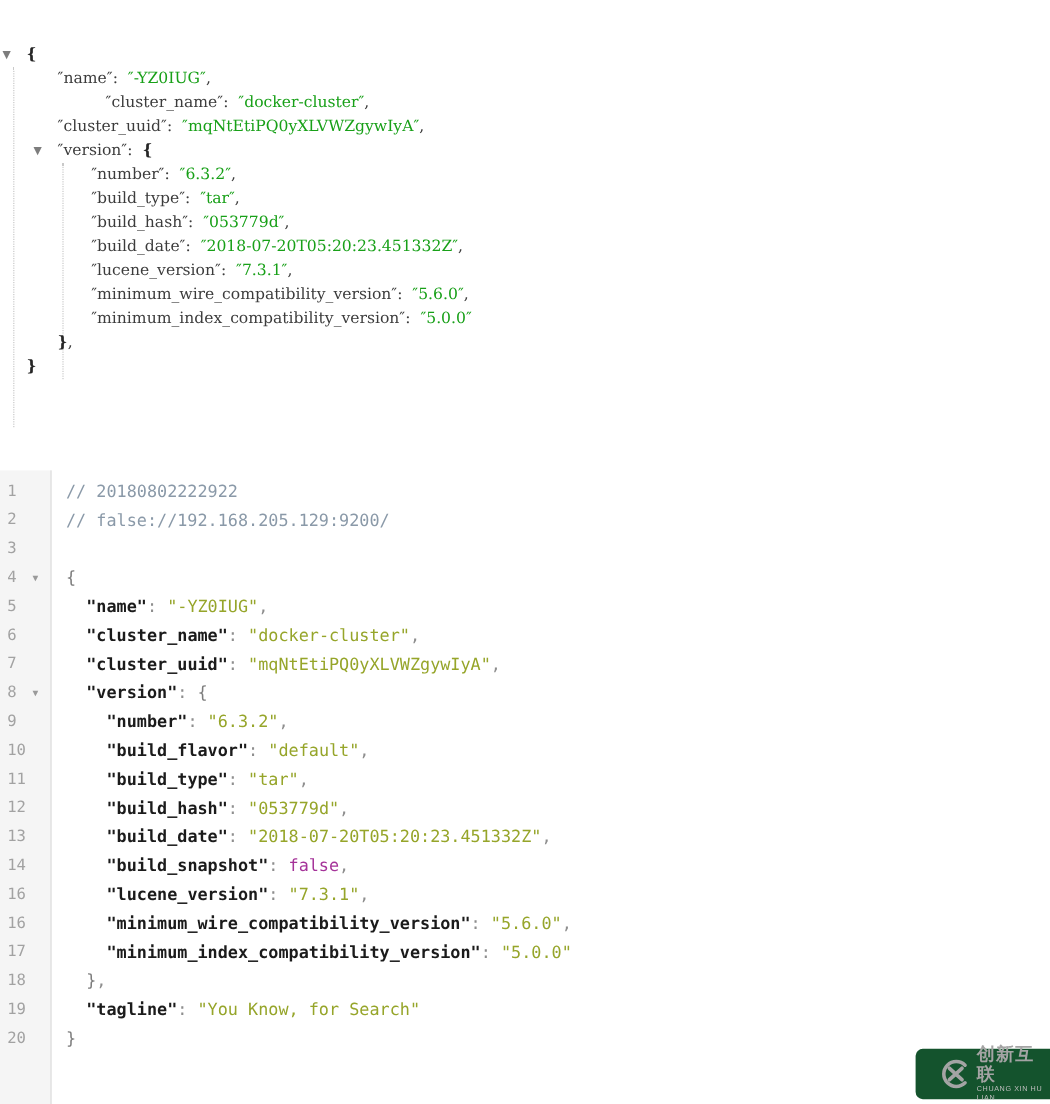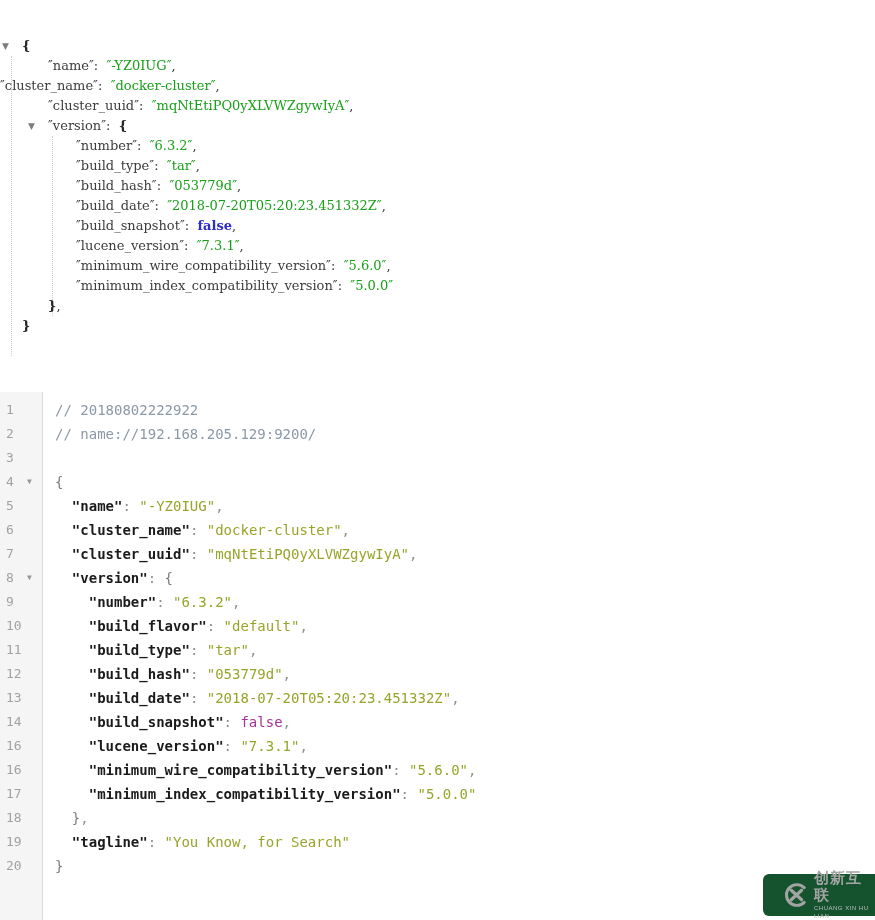--- a/index.html
+++ b/index.html
@@ -45,28 +45,27 @@
     letter-spacing:0.5px;line-height:8px;}
 </style>
 </head>
 <body>
 
 <div class="tree-pane" id="treePane">
   <div class="guide" style="left:11px;top:20px;height:300px;"></div>
   <div class="guide" style="left:52px;top:100px;height:180px;"></div>
 <div class="tree-row" style="padding-left: 22px;"><span class="tree-toggle" style="left: 2px;">▼</span><span class="tp-brace">{</span></div>
     <div class="tree-row" style="padding-left: 48px;"><span class="tp-key">″name″</span><span class="tp-punct">:  </span><span class="tp-str">″-YZ0IUG″</span><span class="tp-punct">,</span></div>
-    <div class="tree-row" style=""><span class="tp-key">″cluster_name″</span><span class="tp-punct">:  </span><span class="tp-str">″docker-cluster″</span><span class="tp-punct">,</span></div>
+    <div class="tree-row" style="padding-left: 48px; margin-left: 40px;"><span class="tp-key">″cluster_name″</span><span class="tp-punct">:  </span><span class="tp-str">″docker-cluster″</span><span class="tp-punct">,</span></div>
     <div class="tree-row" style="padding-left: 48px;"><span class="tp-key">″cluster_uuid″</span><span class="tp-punct">:  </span><span class="tp-str">″mqNtEtiPQ0yXLVWZgywIyA″</span><span class="tp-punct">,</span></div>
     <div class="tree-row" style="padding-left: 48px;"><span class="tree-toggle" style="left: 28px;">▼</span><span class="tp-key">″version″</span><span class="tp-punct">:  </span><span class="tp-brace">{</span></div>
     <div class="tree-row" style="padding-left: 76px;"><span class="tp-key">″number″</span><span class="tp-punct">:  </span><span class="tp-str">″6.3.2″</span><span class="tp-punct">,</span></div>
     <div class="tree-row" style="padding-left: 76px;"><span class="tp-key">″build_type″</span><span class="tp-punct">:  </span><span class="tp-str">″tar″</span><span class="tp-punct">,</span></div>
     <div class="tree-row" style="padding-left: 76px;"><span class="tp-key">″build_hash″</span><span class="tp-punct">:  </span><span class="tp-str">″053779d″</span><span class="tp-punct">,</span></div>
     <div class="tree-row" style="padding-left: 76px;"><span class="tp-key">″build_date″</span><span class="tp-punct">:  </span><span class="tp-str">″2018-07-20T05:20:23.451332Z″</span><span class="tp-punct">,</span></div>
-    <div class="tree-row" style="padding-left: 76px;"><span class="tp-key">″build_snapshot″</span><span class="tp-punct">:  </span><span class="tp-bool">false</span><span class="tp-punct">,</span></div>
     <div class="tree-row" style="padding-left: 76px;"><span class="tp-key">″lucene_version″</span><span class="tp-punct">:  </span><span class="tp-str">″7.3.1″</span><span class="tp-punct">,</span></div>
     <div class="tree-row" style="padding-left: 76px;"><span class="tp-key">″minimum_wire_compatibility_version″</span><span class="tp-punct">:  </span><span class="tp-str">″5.6.0″</span><span class="tp-punct">,</span></div>
     <div class="tree-row" style="padding-left: 76px;"><span class="tp-key">″minimum_index_compatibility_version″</span><span class="tp-punct">:  </span><span class="tp-str">″5.0.0″</span></div>
     <div class="tree-row" style="padding-left: 48px;"><span class="tp-brace">}</span><span class="tp-punct">,</span></div>
     <div class="tree-row" style="padding-left: 22px;"><span class="tp-brace">}</span></div>
   </div>
 
 <div class="editor-pane">
   <div class="gutter" id="gutter">
       <div class="gutter-line">1</div>
@@ -85,21 +84,21 @@
       <div class="gutter-line">14</div>
       <div class="gutter-line">16</div>
       <div class="gutter-line">16</div>
       <div class="gutter-line">17</div>
       <div class="gutter-line">18</div>
       <div class="gutter-line">19</div>
       <div class="gutter-line">20</div>
     </div>
   <div class="code-area" id="codeArea">
       <div class="code-line"><span class="ed-comment">// 20180802222922</span></div>
-      <div class="code-line"><span class="ed-comment">// name://192.168.205.129:9200/</span></div>
+      <div class="code-line"><span class="ed-comment">// false://192.168.205.129:9200/</span></div>
       <div class="code-line"></div>
       <div class="code-line"><span class="ed-brace">{</span></div>
       <div class="code-line"><span class="ed-plain">  </span><span class="ed-key">"name"</span><span class="ed-punct">: </span><span class="ed-str">"-YZ0IUG"</span><span class="ed-punct">,</span></div>
       <div class="code-line"><span class="ed-plain">  </span><span class="ed-key">"cluster_name"</span><span class="ed-punct">: </span><span class="ed-str">"docker-cluster"</span><span class="ed-punct">,</span></div>
       <div class="code-line"><span class="ed-plain">  </span><span class="ed-key">"cluster_uuid"</span><span class="ed-punct">: </span><span class="ed-str">"mqNtEtiPQ0yXLVWZgywIyA"</span><span class="ed-punct">,</span></div>
       <div class="code-line"><span class="ed-plain">  </span><span class="ed-key">"version"</span><span class="ed-punct">: </span><span class="ed-brace">{</span></div>
       <div class="code-line"><span class="ed-plain">    </span><span class="ed-key">"number"</span><span class="ed-punct">: </span><span class="ed-str">"6.3.2"</span><span class="ed-punct">,</span></div>
       <div class="code-line"><span class="ed-plain">    </span><span class="ed-key">"build_flavor"</span><span class="ed-punct">: </span><span class="ed-str">"default"</span><span class="ed-punct">,</span></div>
       <div class="code-line"><span class="ed-plain">    </span><span class="ed-key">"build_type"</span><span class="ed-punct">: </span><span class="ed-str">"tar"</span><span class="ed-punct">,</span></div>
       <div class="code-line"><span class="ed-plain">    </span><span class="ed-key">"build_hash"</span><span class="ed-punct">: </span><span class="ed-str">"053779d"</span><span class="ed-punct">,</span></div>

